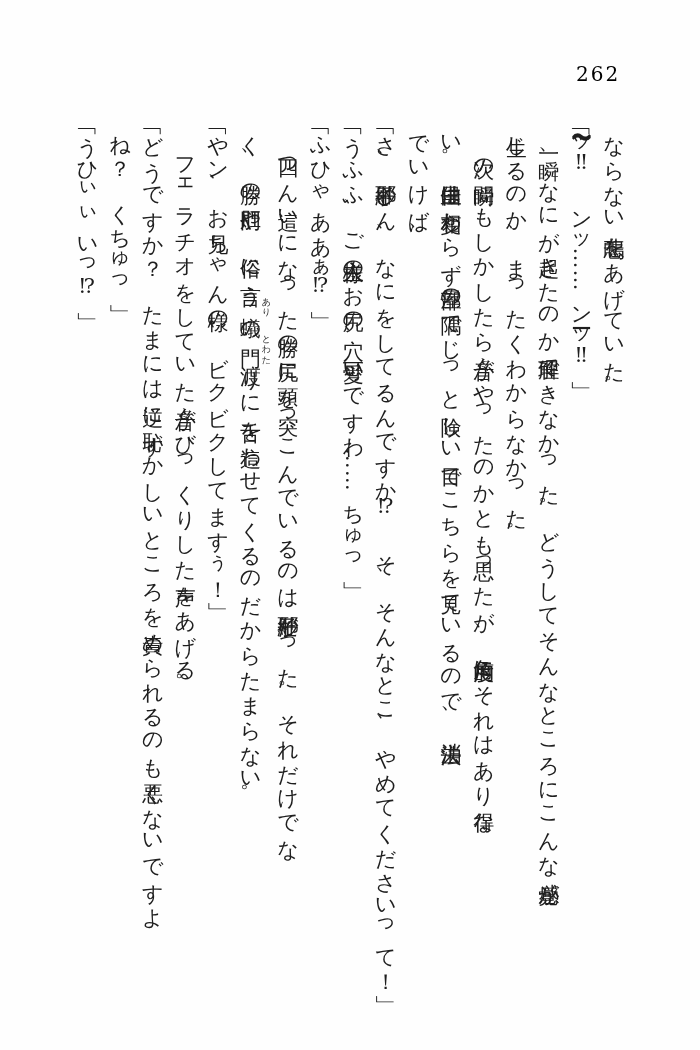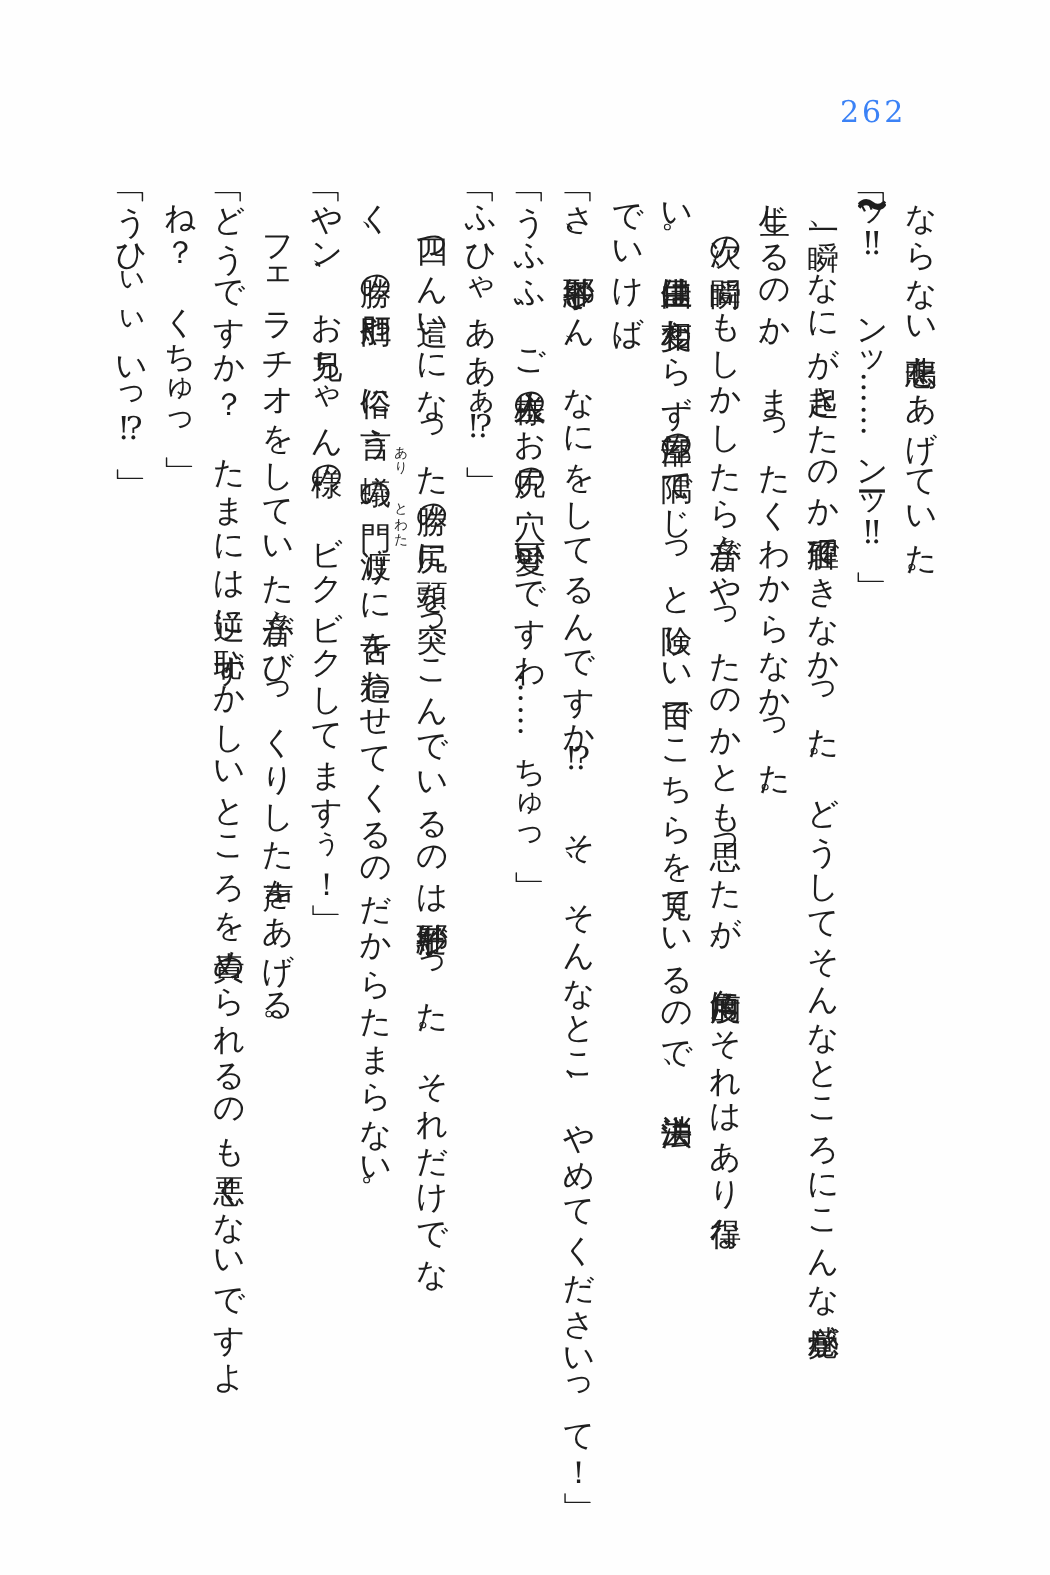--- a/index.html
+++ b/index.html
@@ -11,24 +11,24 @@
     position: relative;
     width: 700px;
     height: 1050px;
     background: #fefefe;
     overflow: hidden;
     font-family: "DejaVu Serif", "Liberation Serif", serif;
   }
   .page-number {
     position: absolute;
     top: 62px;
-    left: 560px;
+    left: 576px;
     font-size: 20px;
     letter-spacing: 2px;
-    color: #3b82f6;
+    color: #000000;
   }
   .text-block {
     position: absolute;
     top: 121px;
     right: 70px;
     height: 892px;
     writing-mode: vertical-rl;
     -webkit-writing-mode: vertical-rl;
     text-orientation: mixed;
     font-size: 21px;

